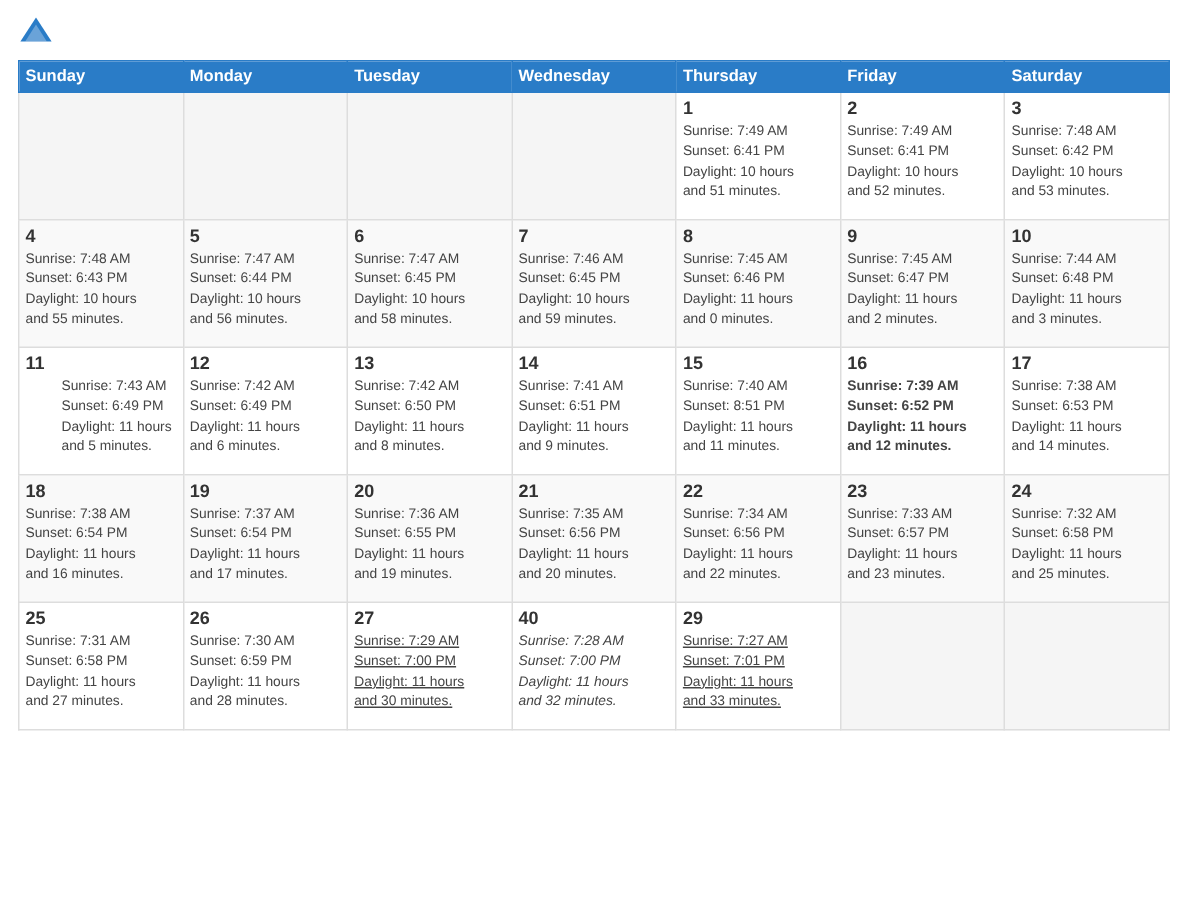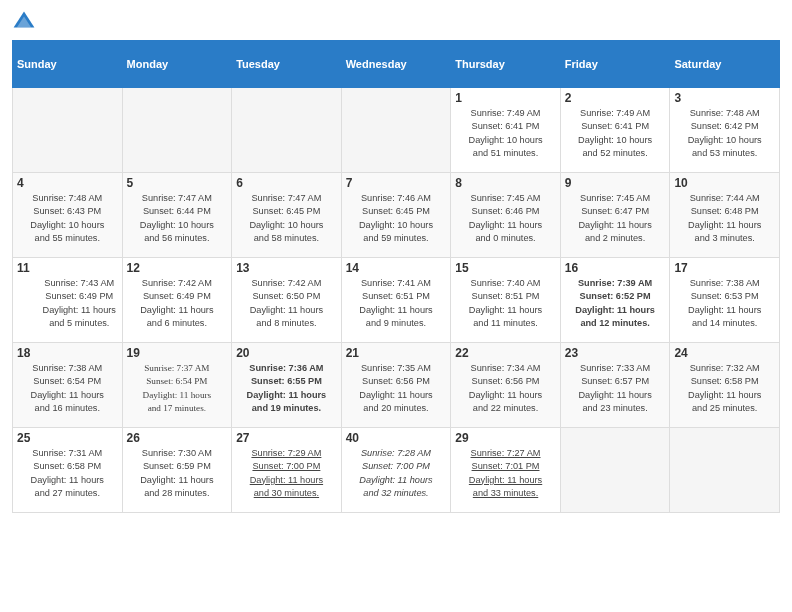--- a/index.html
+++ b/index.html
@@ -51,21 +51,21 @@
     table {
       width: 100%;
       border-collapse: collapse;
       table-layout: fixed;
     }
     th {
       background-color: #2a7cc7;
       color: #fff;
       font-size: 11px;
       font-weight: bold;
-      padding: 17px 4px;
+      padding: 4px 4px;
       text-align: left;
       border: 1px solid #2a7cc7;
     }
     td {
       vertical-align: top;
       font-size: 9.5px;
       color: #333;
       border: 1px solid #ddd;
       padding: 3px 4px;
       height: 85px;
@@ -78,21 +78,20 @@
       font-size: 12px;
       font-weight: bold;
       color: #333;
       display: block;
       margin-bottom: 2px;
     }
     .day-info {
       line-height: 1.45;
       color: #444;
       font-size: 9.2px;
-      text-align: center;
     }
     tr:nth-child(odd) td:not(.empty) {
       background: #fff;
     }
     tr:nth-child(even) td:not(.empty) {
       background: #f9f9f9;
     }
   </style>
 </head>
 <body>
@@ -260,28 +259,28 @@
         <tr>
           <td>
             <span class="day-number">18</span>
             <div class="day-info" style="white-space: pre-line;">Sunrise: 7:38 AM
 Sunset: 6:54 PM
 Daylight: 11 hours
 and 16 minutes.</div>
           </td>
           <td>
             <span class="day-number">19</span>
-            <div class="day-info" style="white-space: pre-line; font-family: Liberation Serif, serif;">Sunrise: 7:37 AM
+            <div class="day-info" style="white-space: pre-line;">Sunrise: 7:37 AM
 Sunset: 6:54 PM
 Daylight: 11 hours
 and 17 minutes.</div>
           </td>
           <td>
             <span class="day-number">20</span>
-            <div class="day-info" style="white-space: pre-line; font-weight: bold;">Sunrise: 7:36 AM
+            <div class="day-info" style="white-space: pre-line;">Sunrise: 7:36 AM
 Sunset: 6:55 PM
 Daylight: 11 hours
 and 19 minutes.</div>
           </td>
           <td>
             <span class="day-number">21</span>
             <div class="day-info" style="white-space: pre-line;">Sunrise: 7:35 AM
 Sunset: 6:56 PM
 Daylight: 11 hours
 and 20 minutes.</div>

